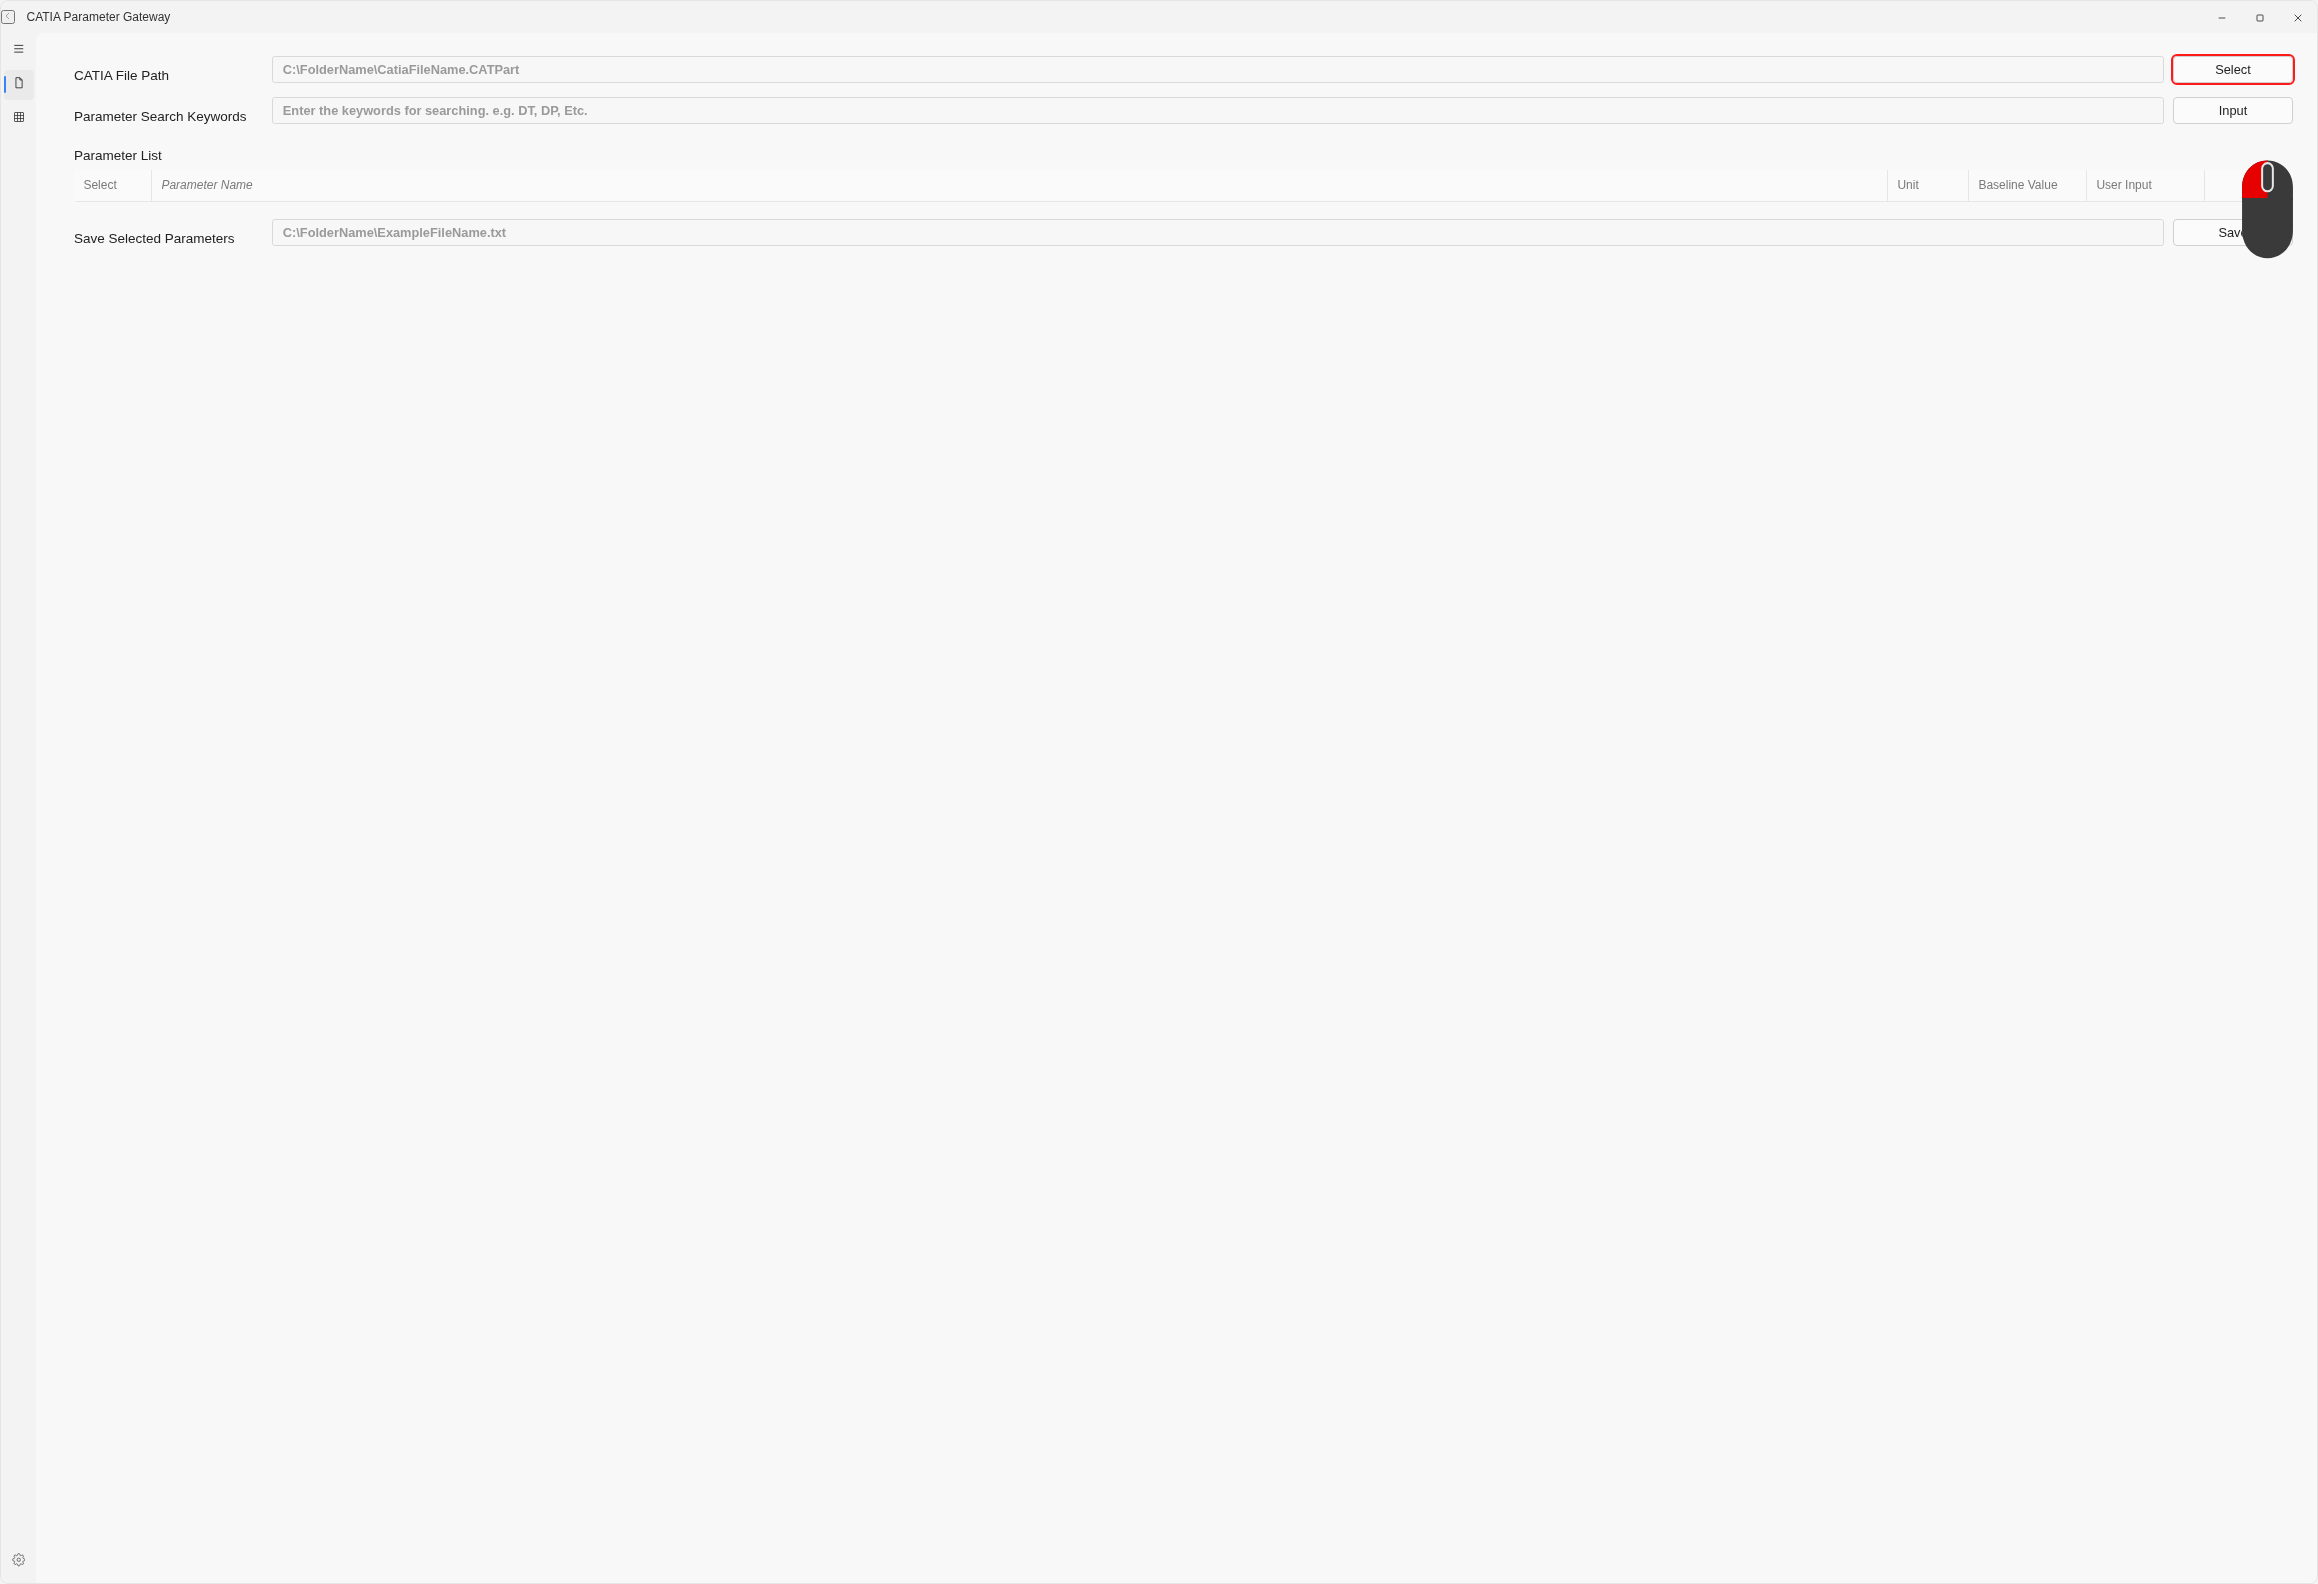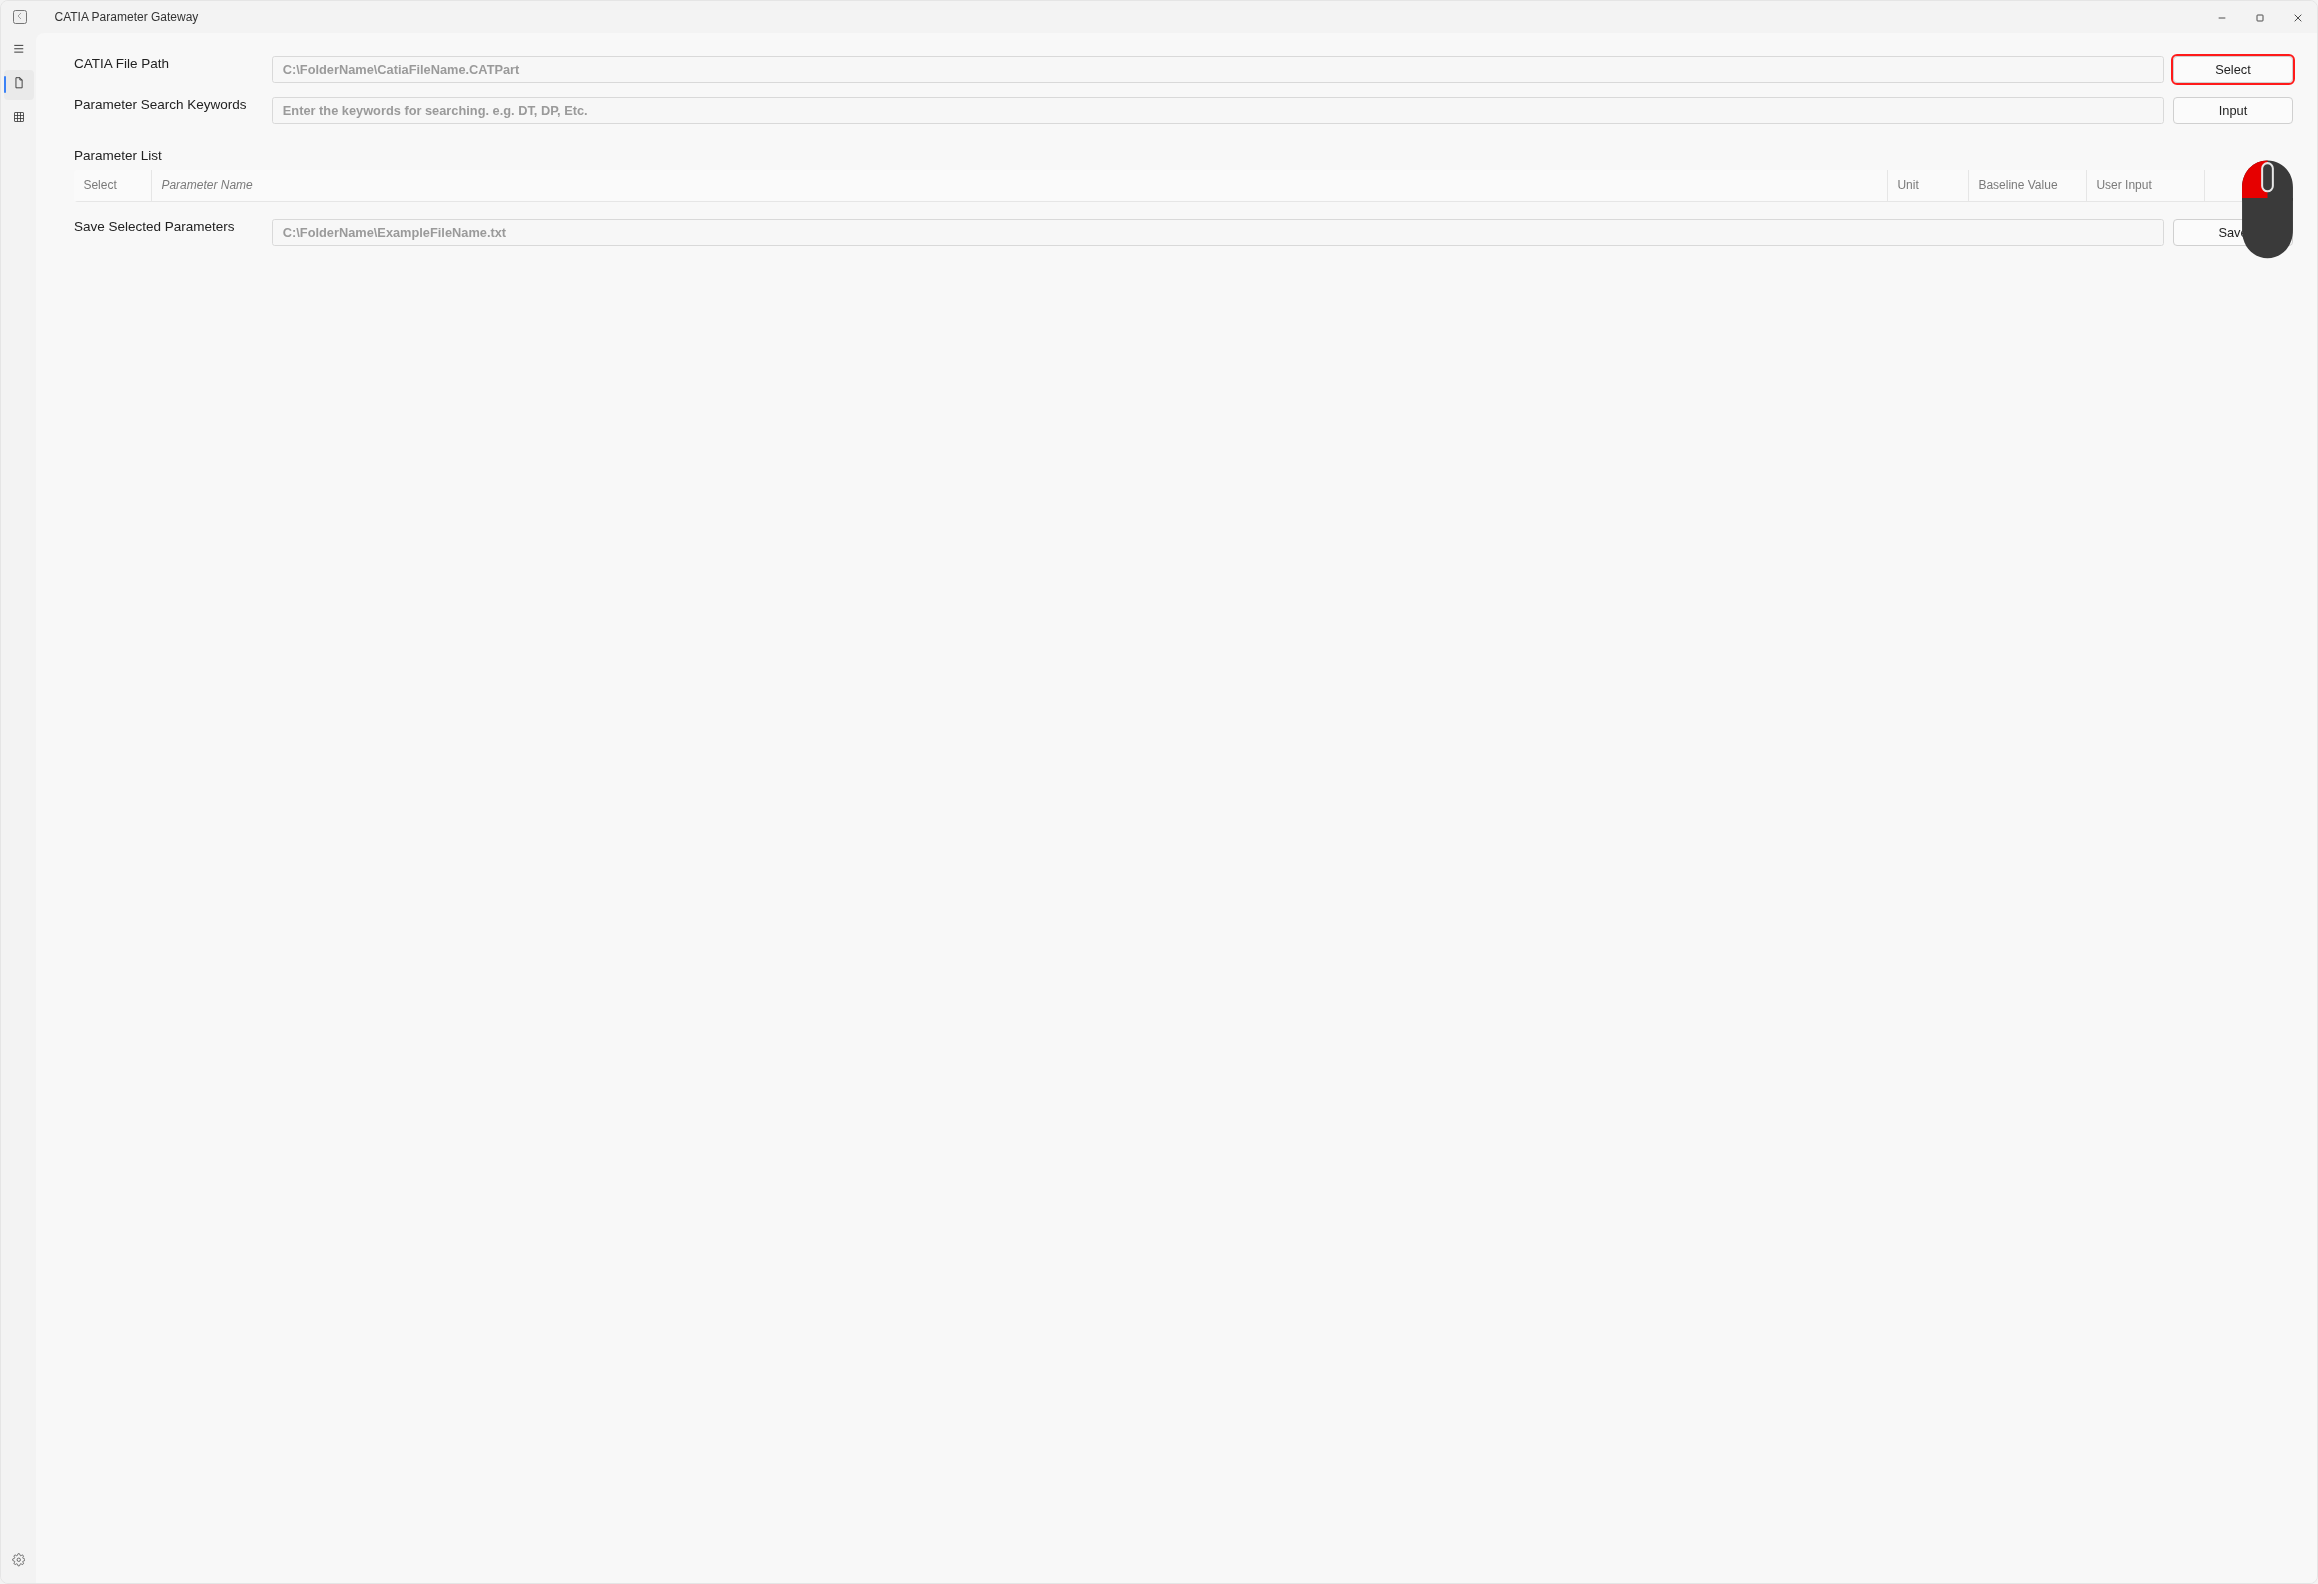--- a/index.html
+++ b/index.html
@@ -1,39 +1,39 @@
 <!DOCTYPE html>
 <html style="font-size:10.8px"><head>
   <meta charset="utf-8">
   <style>
     * { box-sizing: border-box; margin: 0; padding: 0; }
     html, body { width: 100%; height: 100%; font-family: "Segoe UI", Tahoma, Geneva, sans-serif; background: #f3f3f3; }
 
     .window { width: 100%; height: 100%; background: #f3f3f3; border-radius: 8px; overflow: hidden; display: flex; flex-direction: column; border: 0.7px solid #e5e5e5; }
 
     .titlebar { height: 32px; display: flex; align-items: center; background: #f3f3f3; }
-    .titlebar-left { display: flex; align-items: center; gap: 16px; padding-left: 12px; }
+    .titlebar-left { display: flex; align-items: center; padding-left: 0; }
     .back-arrow { width: 13.5px; height: 13.5px; display: flex; align-items: center; justify-content: center; color: #8a8a8a; }
     .app-title { font-size: 12px; color: #333; margin-left: 12px; }
     .titlebar-right { margin-left: auto; display: flex; }
     .win-btn { width: 38px; height: 28px; display: flex; align-items: center; justify-content: center; color: #333; background: transparent; border: none; }
 
     .body { flex: 1; display: flex; overflow: hidden; }
 
     .sidebar { width: 35px; background: #f3f3f3; display: flex; flex-direction: column; align-items: center; padding-top: 2.7px; position: relative; }
     .side-btn { width: 30px; height: 30px; display: flex; align-items: center; justify-content: center; color: #2b2b2b; border: none; background: transparent; border-radius: 4px; margin-bottom: 4px; position: relative; }
     .side-btn.active { background: #eaeaea; }
     .side-btn.active::before { content: ""; position: absolute; left: 0px; top: 6.7px; bottom: 6.7px; width: 2.7px; background: #3b82f6; border-radius: 1.3px; }
     .sidebar-bottom { margin-top: auto; margin-bottom: 6.7px; }
 
     .content { flex: 1; background: #f8f8f8; border-top-left-radius: 8px; padding: 23px 24px 13.5px 38px; overflow: auto; position: relative; }
 
     .page-title { font-size: 30px; font-weight: 700; color: #1a1a1a; margin-bottom: 28px; letter-spacing: -0.3px; }
 
-    .form-row { display: flex; align-items: flex-start; margin-bottom: 13.5px; gap: 9.4px; }
+    .form-row { display: flex; align-items: flex-end; margin-bottom: 13.5px; gap: 9.4px; }
     .label { width: 189px; min-width: 189px; font-size: 13.5px; color: #222; }
     .input { flex: 1; height: 27px; border: 0.7px solid #d9d9d9; border-radius: 2.7px; padding: 0 9.4px; font-size: 12.8px; color: #222; background: #f7f7f7; outline: none; font-weight: bold; }
     .input::placeholder { color: #9a9a9a; }
     .btn { width: 120px; height: 27px; border: 0.7px solid #d0d0d0; border-radius: 4px; background: #fbfbfb; font-size: 12.8px; color: #222; }
     .btn.highlight { outline: 2.7px solid #ff1a1a; outline-offset: 0; }
 
     .section-label { font-size: 13.5px; color: #222; margin-top: 24px; margin-bottom: 7px; }
 
     .table { border: none; border-radius: 4px; overflow: hidden; margin-bottom: 17.5px; }
     .thead { display: flex; background: #fafafa; height: 31px; align-items: center; }

